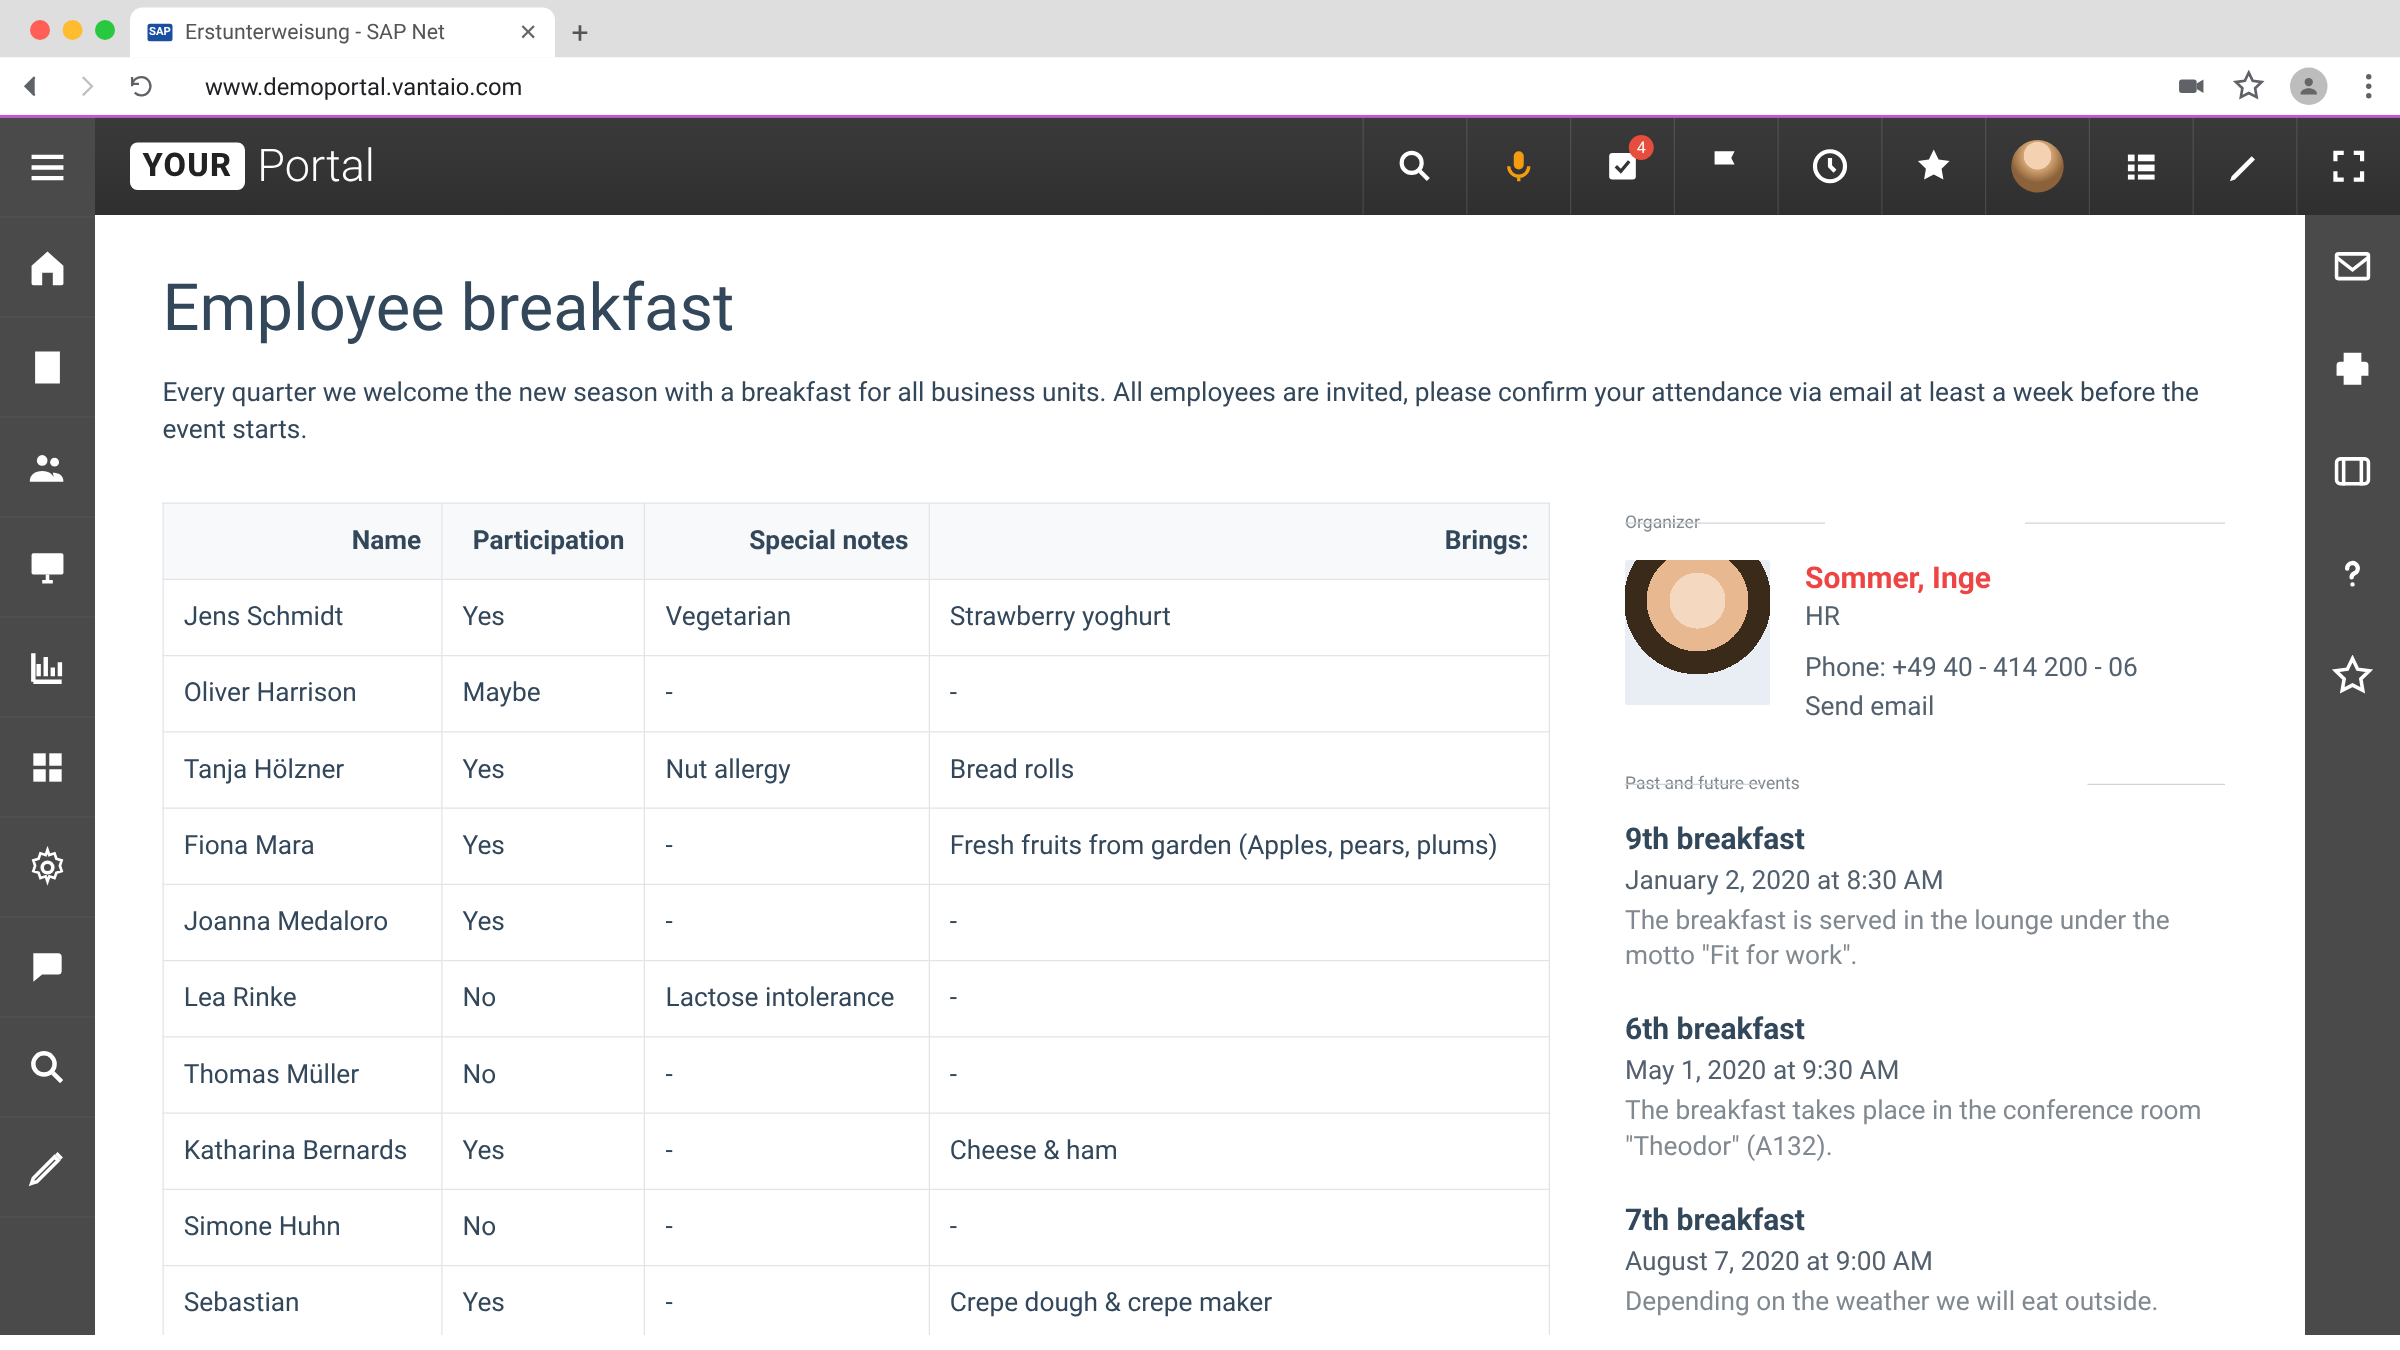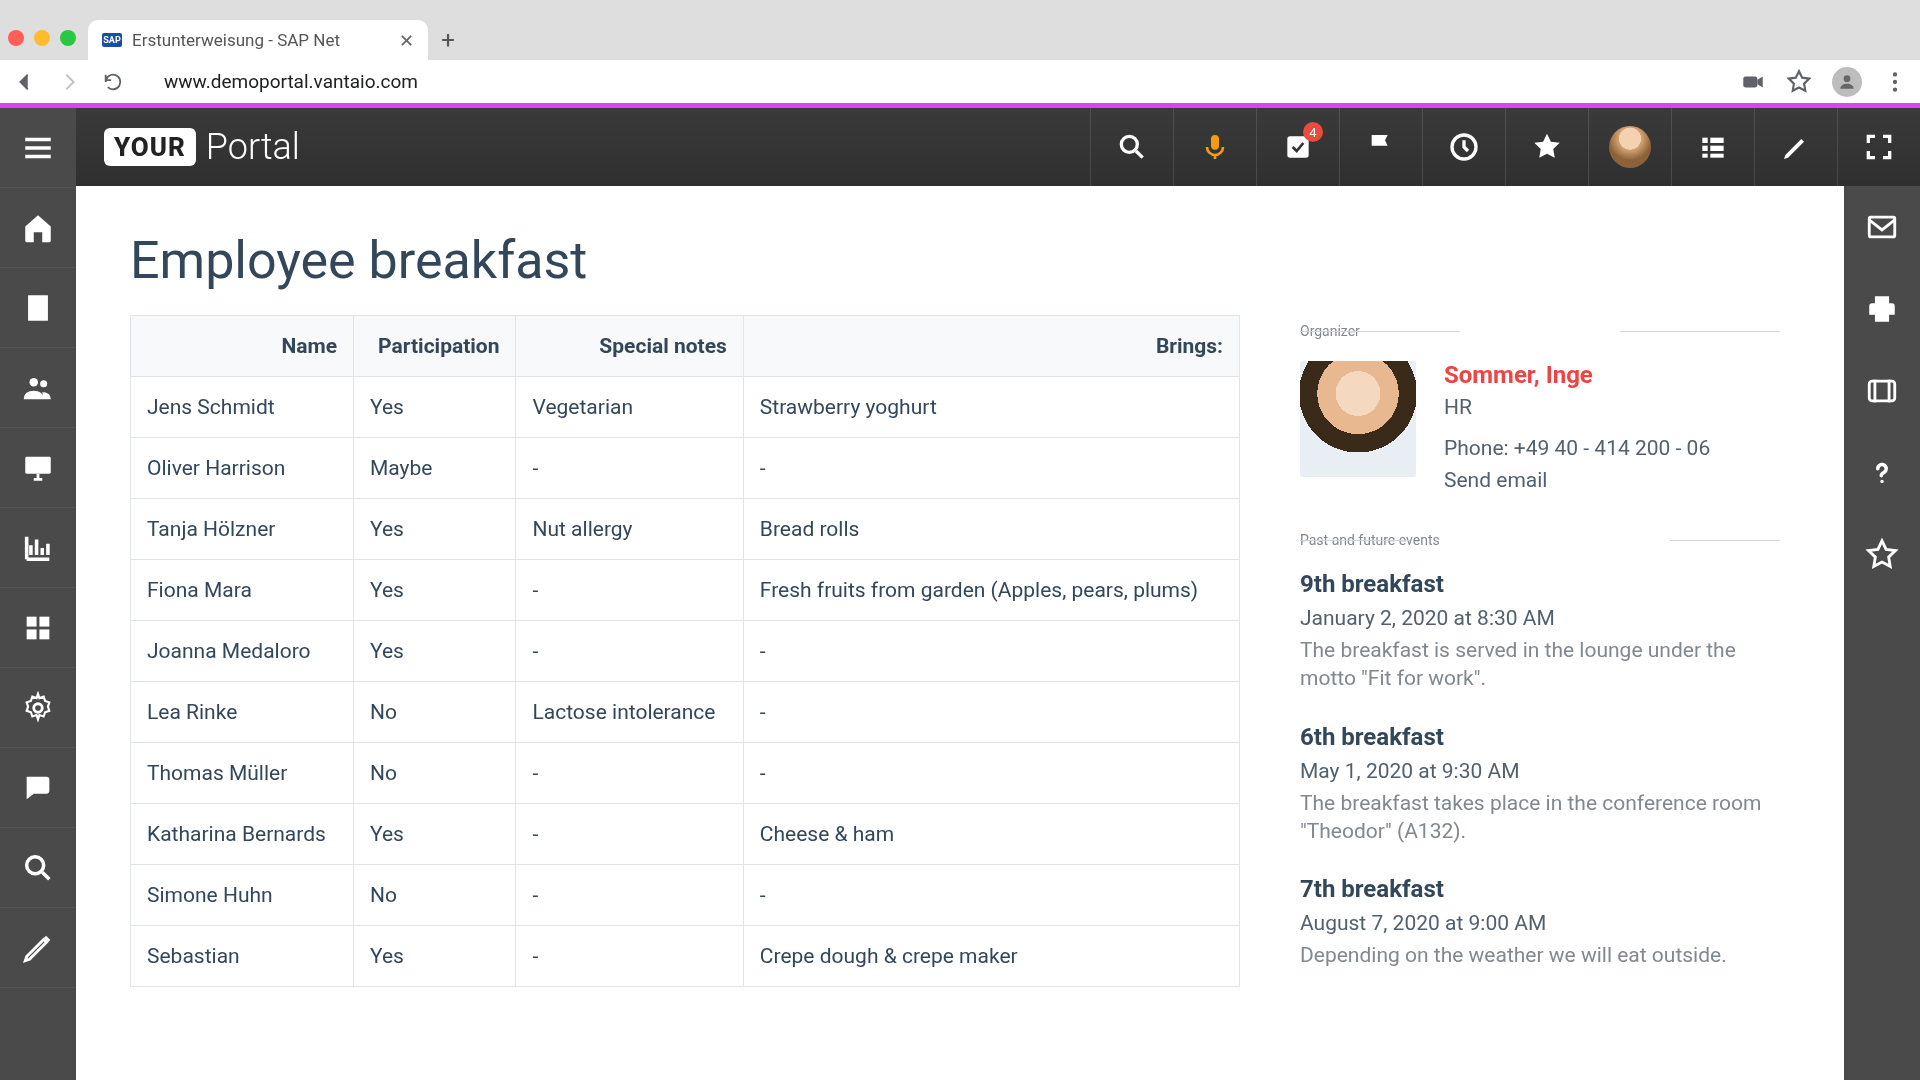--- a/index.html
+++ b/index.html
@@ -1,25 +1,25 @@
 <!DOCTYPE html>
 <html><head>
 <meta charset="utf-8">
 <style>
 * { margin:0; padding:0; box-sizing:border-box; font-family:-apple-system,BlinkMacSystemFont,"Segoe UI",Roboto,Helvetica,Arial,sans-serif; }
 html,body { width:1920px; height:1080px; overflow:hidden; background:#fff; }
-.tabstrip { height:60px; background:#dedede; display:flex; align-items:flex-end; padding-left:0; }
+.tabstrip { height:46px; background:#dedede; display:flex; align-items:flex-end; padding-left:16px; }
 .traffic { display:flex; gap:10px; align-items:center; padding:0 12px 14px 8px; }
 .traffic span { width:16px; height:16px; border-radius:50%; display:block; }
 .tl-red { background:#ff5f57; } .tl-yel { background:#febc2e; } .tl-grn { background:#28c840; }
 .tab { background:#fff; height:40px; border-radius:10px 10px 0 0; display:flex; align-items:center; padding:0 14px; gap:10px; min-width:340px; font-size:17px; color:#555; }
 .tab-favicon { width:20px; height:14px; background:#1a4fa0; color:#fff; font-size:9px; font-weight:bold; display:flex; align-items:center; justify-content:center; border-radius:2px; }
 .tab-close { font-size:18px; color:#666; margin-left:auto; }
 .newtab { width:40px; height:40px; display:flex; align-items:center; justify-content:center; font-size:24px; color:#555; }
-.addrbar { height:48px; background:#fff; border-bottom:5px solid #d946ef; display:flex; align-items:center; padding:16px 12px; gap:18px; }
+.addrbar { height:48px; background:#fff; border-bottom:2px solid #d946ef; display:flex; align-items:center; padding:16px 12px; gap:18px; }
 .nav-ico { width:26px; height:26px; display:flex; align-items:center; justify-content:center; color:#5f6368; }
 .nav-ico svg { width:22px; height:22px; }
 .nav-ico.disabled { opacity:.4; }
 .url-field { flex:1; font-size:19px; color:#202124; padding-left:20px; }
 .chrome-right { display:flex; align-items:center; gap:20px; }
 .chrome-right .ico { width:26px; height:26px; display:flex; align-items:center; justify-content:center; color:#5f6368; }
 .avatar-circle { width:30px; height:30px; border-radius:50%; background:#bdbdbd; display:flex; align-items:center; justify-content:center; }
 
 
 .app { display:flex; height:calc(1080px - 12px - 46px - 48px); }
@@ -262,20 +262,21 @@
             <svg viewBox="0 0 24 24">
               <path d="M4 9V4h5M20 9V4h-5M4 15v5h5M20 15v5h-5" stroke="#fff" stroke-width="2.5" fill="none"></path>
             </svg>
           </div>
       </div>
     </div>
 
     <div class="page">
       <div class="content">
         <h1 class="page-title">Employee breakfast</h1>
+        <p class="page-desc">Every quarter we welcome the new season with a breakfast for all business units. All employees are invited, please confirm your attendance via email at least a week before the event starts.</p>
 
         <div class="layout-row">
           <div class="table-wrap">
             <table>
               <thead>
                 <tr>
                   <th>Name</th>
                   <th>Participation</th>
                   <th>Special notes</th>
                   <th>Brings:</th>

